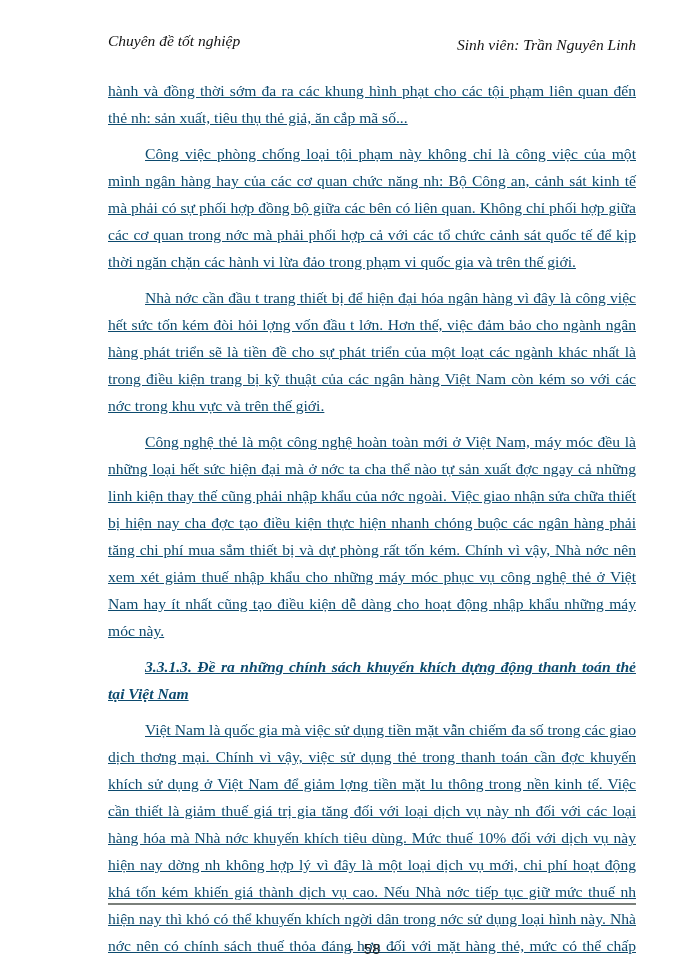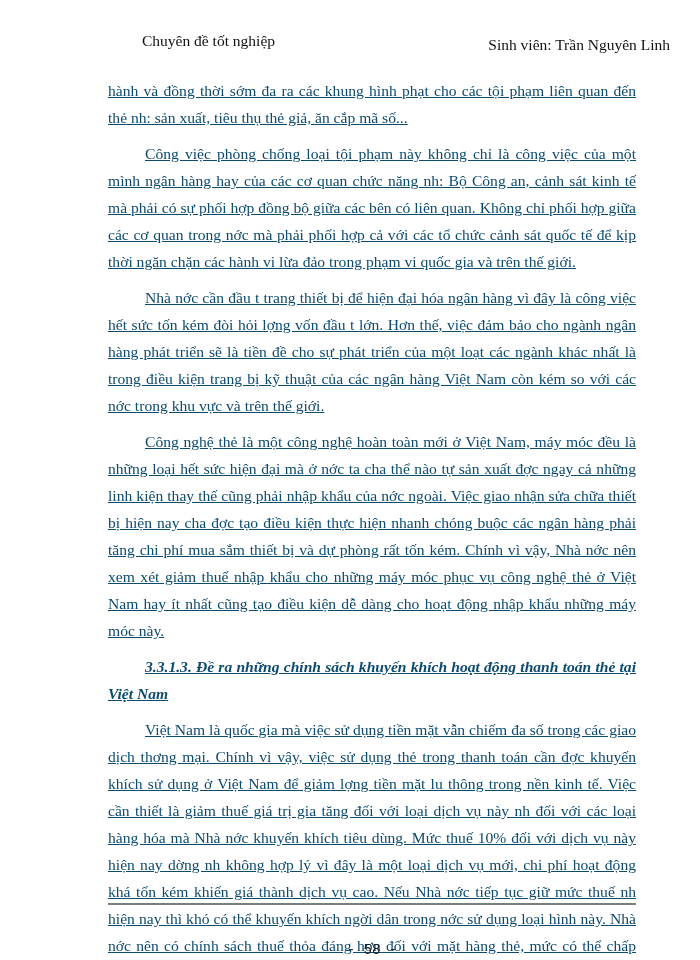--- a/index.html
+++ b/index.html
@@ -1,19 +1,19 @@
 <!DOCTYPE html>
 <html><head>
   <meta charset="utf-8">
   <style>
     html, body { margin: 0; padding: 0; background: #ffffff; }
     body { width: 700px; height: 960px; position: relative; overflow: hidden; color: #111; }
     .page { position: absolute; left: 0; top: 0; width: 700px; height: 960px; background: #fff; }
     .header { position: absolute; top: 32px; left: 108px; width: 528px; height: 20px;
-      font-family: "Liberation Serif", serif; font-size: 15.5px; color: #111; margin-left: 34px; }
+      font-family: "Liberation Serif", serif; font-style: italic; font-size: 15.5px; color: #111; }
     .header .left { position: absolute; left: 0; top: 0; }
     .header .right { position: absolute; right: 0; top: 4px; }
     .body { position: absolute; top: 77px; left: 108px; width: 528px;
       font-family: "Liberation Serif", serif; font-size: 15.6px; line-height: 27px; color: #0c4a6e; text-align: justify; text-decoration: underline; }
     .para { margin: 0 0 9px 0; }
     .para.indent { text-indent: 37px; }
     .para.cont { text-indent: 0; }
     .heading { margin: 0 0 9px 0; font-weight: bold; font-style: italic; text-indent: 37px; }
     .footer-rule { position: absolute; top: 903px; left: 108px; width: 528px; height: 0;
       border-top: 2px solid #7a7f7a; }
@@ -27,19 +27,19 @@
   <div class="header">
     <span class="left">Chuyên đề tốt nghiệp</span>
     <span class="right">Sinh viên: Trần Nguyên Linh</span>
   </div>
 
   <div class="body">
     <p class="para cont">hành và đồng thời sớm đa   ra các khung hình phạt cho các tội phạm liên quan đến thẻ nh:  sản xuất, tiêu thụ thẻ giả, ăn cắp mã số...</p>
     <p class="para indent">Công việc phòng chống loại tội phạm này không chỉ là công việc của một mình ngân hàng hay của các cơ quan chức năng nh:  Bộ Công an, cảnh sát kinh tế mà phải có sự phối hợp đồng bộ giữa các bên có liên quan. Không chỉ phối hợp giữa các cơ quan trong nớc   mà phải phối hợp cả với các tổ chức cảnh sát quốc tế để kịp thời ngăn chặn các hành vi lừa đảo trong phạm vi quốc gia và trên thế giới.</p>
     <p class="para indent">Nhà nớc   cần đầu t   trang thiết bị để hiện đại hóa ngân hàng vì đây là công việc hết sức tốn kém đòi hỏi lợng   vốn đầu t   lớn. Hơn thế, việc đảm bảo cho ngành ngân hàng phát triển sẽ là tiền đề cho sự phát triển của một loạt các ngành khác nhất là trong điều kiện trang bị kỹ thuật của các ngân hàng Việt Nam còn kém so với các nớc   trong khu vực và trên thế giới.</p>
     <p class="para indent">Công nghệ thẻ là một công nghệ hoàn toàn mới ở Việt Nam, máy móc đều là những loại hết sức hiện đại mà ở nớc   ta cha   thể nào tự sản xuất đợc   ngay cả những linh kiện thay thế cũng phải nhập khẩu của nớc   ngoài. Việc giao nhận sửa chữa thiết bị hiện nay cha   đợc   tạo điều kiện thực hiện nhanh chóng buộc các ngân hàng phải tăng chi phí mua sắm thiết bị và dự phòng rất tốn kém. Chính vì vậy, Nhà nớc   nên xem xét giảm thuế nhập khẩu cho những máy móc phục vụ công nghệ thẻ ở Việt Nam hay ít nhất cũng tạo điều kiện dễ dàng cho hoạt động nhập khẩu những máy móc này.</p>
-    <p class="heading">3.3.1.3. Đề ra những chính sách khuyến khích hoạt động thanh toán thẻ tại Việt Nam</p>
+    <p class="heading">3.3.1.3. Đề ra những chính sách khuyến khích dựng động thanh toán thẻ tại Việt Nam</p>
     <p class="para indent">Việt Nam là quốc gia mà việc sử dụng tiền mặt vẫn chiếm đa số trong các giao dịch thơng   mại. Chính vì vậy, việc sử dụng thẻ trong thanh toán cần đợc   khuyến khích sử dụng ở Việt Nam để giảm lợng   tiền mặt lu   thông trong nền kinh tế. Việc cần thiết là giảm thuế giá trị gia tăng đối với loại dịch vụ này nh   đối với các loại hàng hóa mà Nhà nớc   khuyến khích tiêu dùng. Mức thuế 10% đối với dịch vụ này hiện nay dờng   nh   không hợp lý vì đây là một loại dịch vụ mới, chi phí hoạt động khá tốn kém khiến giá thành dịch vụ cao. Nếu Nhà nớc   tiếp tục giữ mức thuế nh   hiện nay thì khó có thể khuyến khích ngời   dân trong nớc   sử dụng loại hình này. Nhà nớc   nên có chính sách thuế thỏa đáng hơn đối với mặt hàng thẻ, mức có thể chấp nhận đợc   là 5%. Nh   thế</p>
   </div>
 
   <div class="footer-rule"></div>
   <div class="page-number">- 58 -</div>
 </div>
 
 </body></html>

